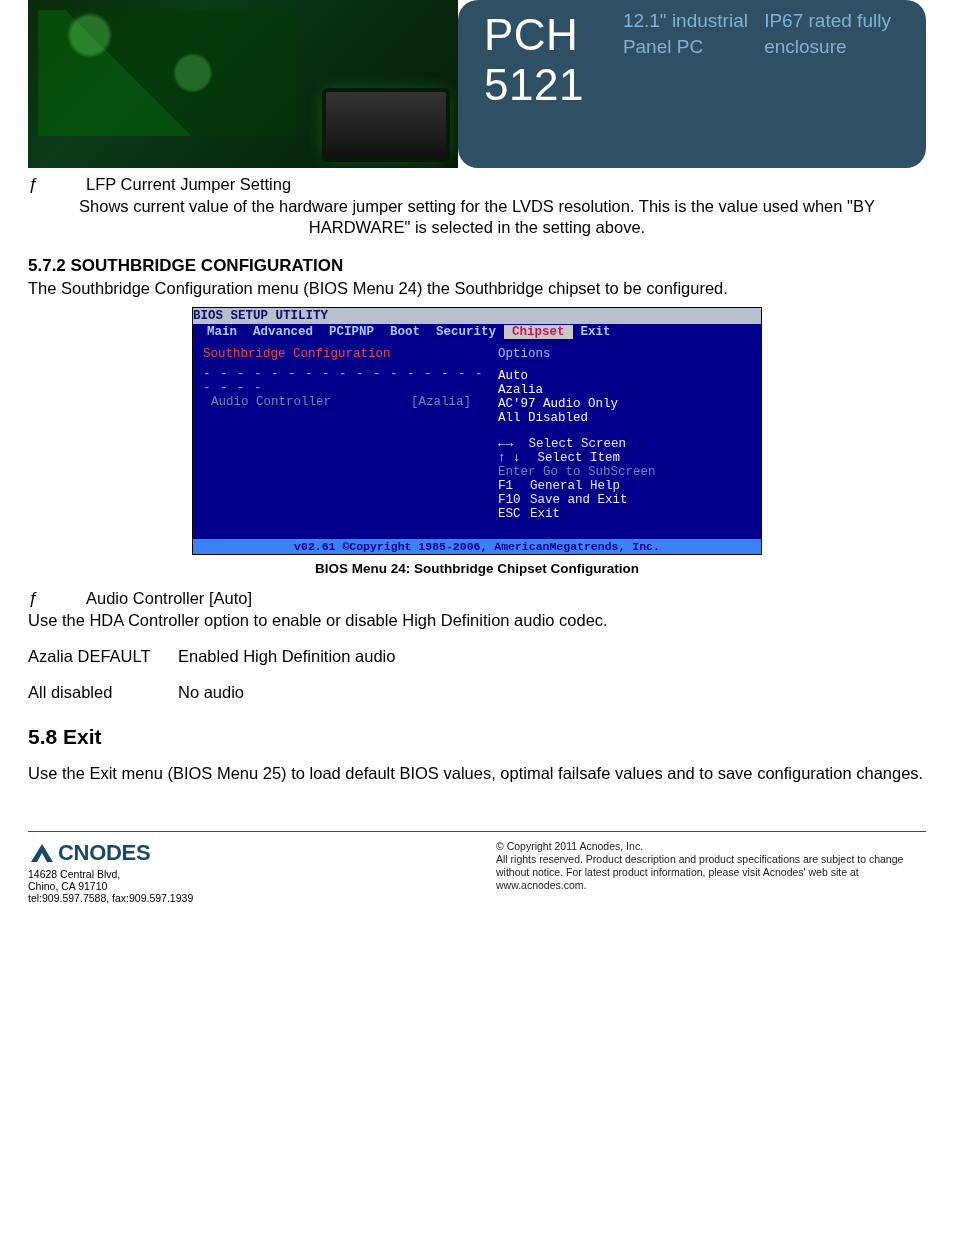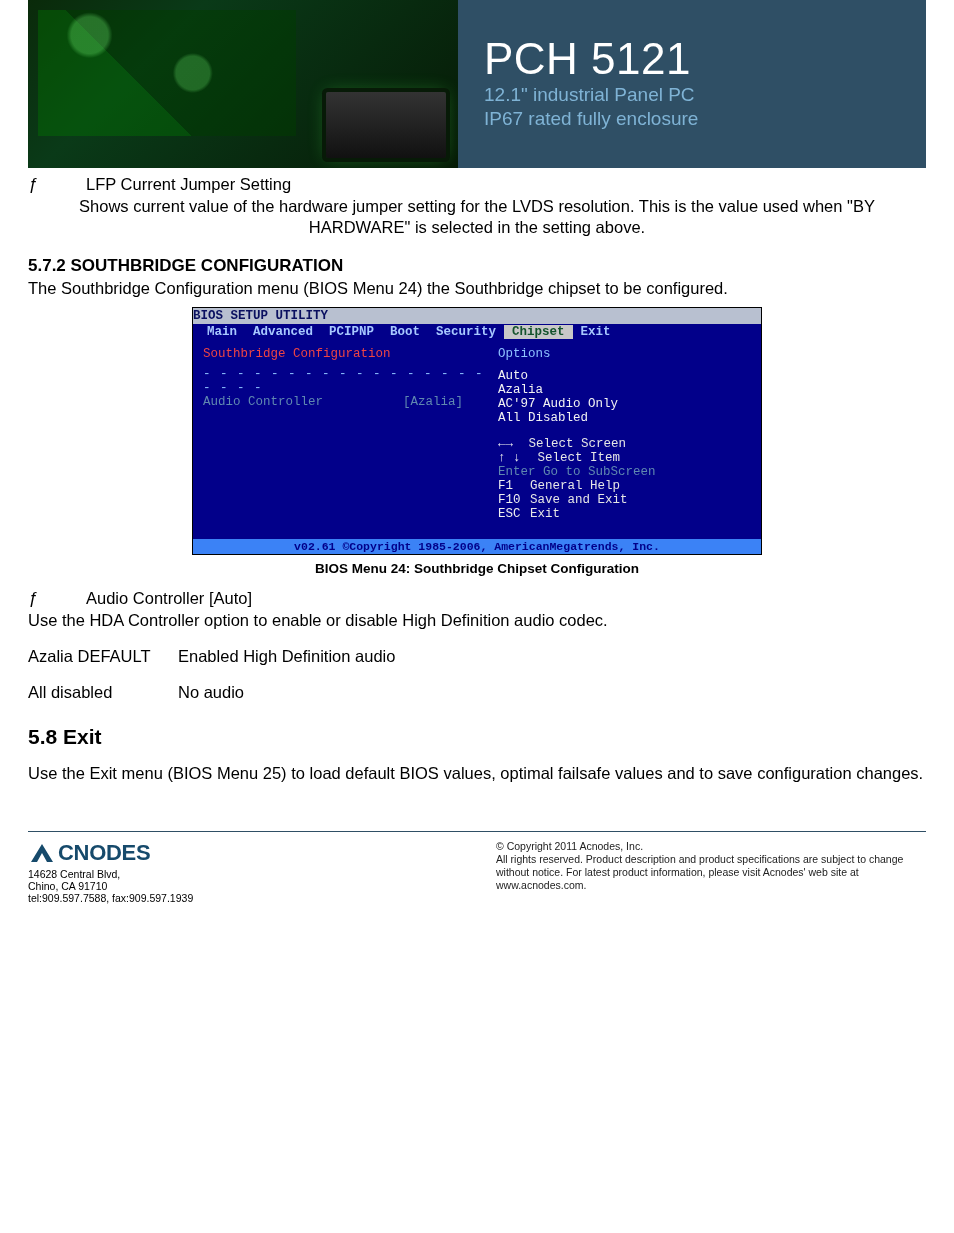--- a/index.html
+++ b/index.html
@@ -23,21 +23,21 @@
     }
     .banner-img::after {
       content:""; position:absolute; right:12px; bottom:10px; width:120px; height:66px;
       background:
         linear-gradient(#333,#111);
       border-radius:2px;
       box-shadow: 0 0 0 4px #071a07, 0 0 18px rgba(80,255,80,.3);
     }
     .banner-right {
       flex:1; background:#2f4f65; color:#fff; padding:10px 18px 12px 26px;
-      display:flex; flex-direction:column; justify-content:center;
+      display:flex; justify-content:center;border-radius:20px;
     }
     .banner-title { font-size:44px; font-weight:400; letter-spacing:.5px; }
     .banner-sub { color:#7fb3d5; font-size:19px; line-height:1.35; margin-top:-2px; }
 
     .body-text { font-size:16.5px; line-height:1.28; }
     .bullet-row { display:flex; align-items:flex-start; }
     .bullet-sym { font-style:italic; width:58px; font-size:17px; }
     .indent { padding-left:0;text-align:center; }
     .h-sec { font-weight:bold; font-size:17px; margin-top:18px; margin-bottom:2px; }
     .h-big { font-weight:bold; font-size:21px; margin-top:22px; margin-bottom:14px; }
@@ -49,26 +49,26 @@
 
     
     .fig { margin: 8px auto 2px auto; display:flex; flex-direction:column; align-items:center; }
     .bios {
       width: 570px; font-family: "Courier New", monospace; font-size:12.5px;
       color:#d0e8ff; background:#02008a; border:1px solid #000;
     }
     .bios-title { background:#b8c0d0; color:#0a1060; font-weight:bold; padding:1px 0; font-size:12.5px;}
     .bios-menu { display:flex; background:#02008a; padding:1px 6px 2px 6px; }
     .bios-menu span { padding:0 8px; color:#a8c8ff; font-weight:bold; }
-    .bios-menu .sel { background:#c8c8c8; color:#14532d; }
+    .bios-menu .sel { background:#c8c8c8; color:#be185d; }
     .bios-body { display:flex; padding:6px 10px 10px 10px; min-height:198px; }
     .bios-left { flex:1.15; }
     .bios-left .hdr { color:#ef4444; margin-bottom:6px; }
     .bios-left .dashes { color:#8fc2ff; letter-spacing:1px; }
-    .bios-left .row { display:flex; }
+    .bios-left .row { display:flex;margin-left:8px; }
     .bios-left .k { color:#6088b0; width:200px; }
     .bios-left .v { color:#6088b0; }
     .bios-right { flex:1; border-left: none; padding-left:4px; }
     .bios-right .hdr { color:#8fc2ff; margin-bottom:8px; }
     .bios-right .opt { color:#f2f2f2; }
     .bios-right .gap { height:12px; }
     .bios-right .nav { color:#e6e6e6; }
     .bios-right .nav .k { display:inline-block; width:32px; color:#f0f0f0;}
     .bios-right .arrows { color:#f2f2f2; font-weight:bold; margin-right:8px;}
     .bios-foot { background:#3b82f6; color:#02008a; text-align:center; font-weight:bold; font-size:11.5px; padding:1px 8px;}

